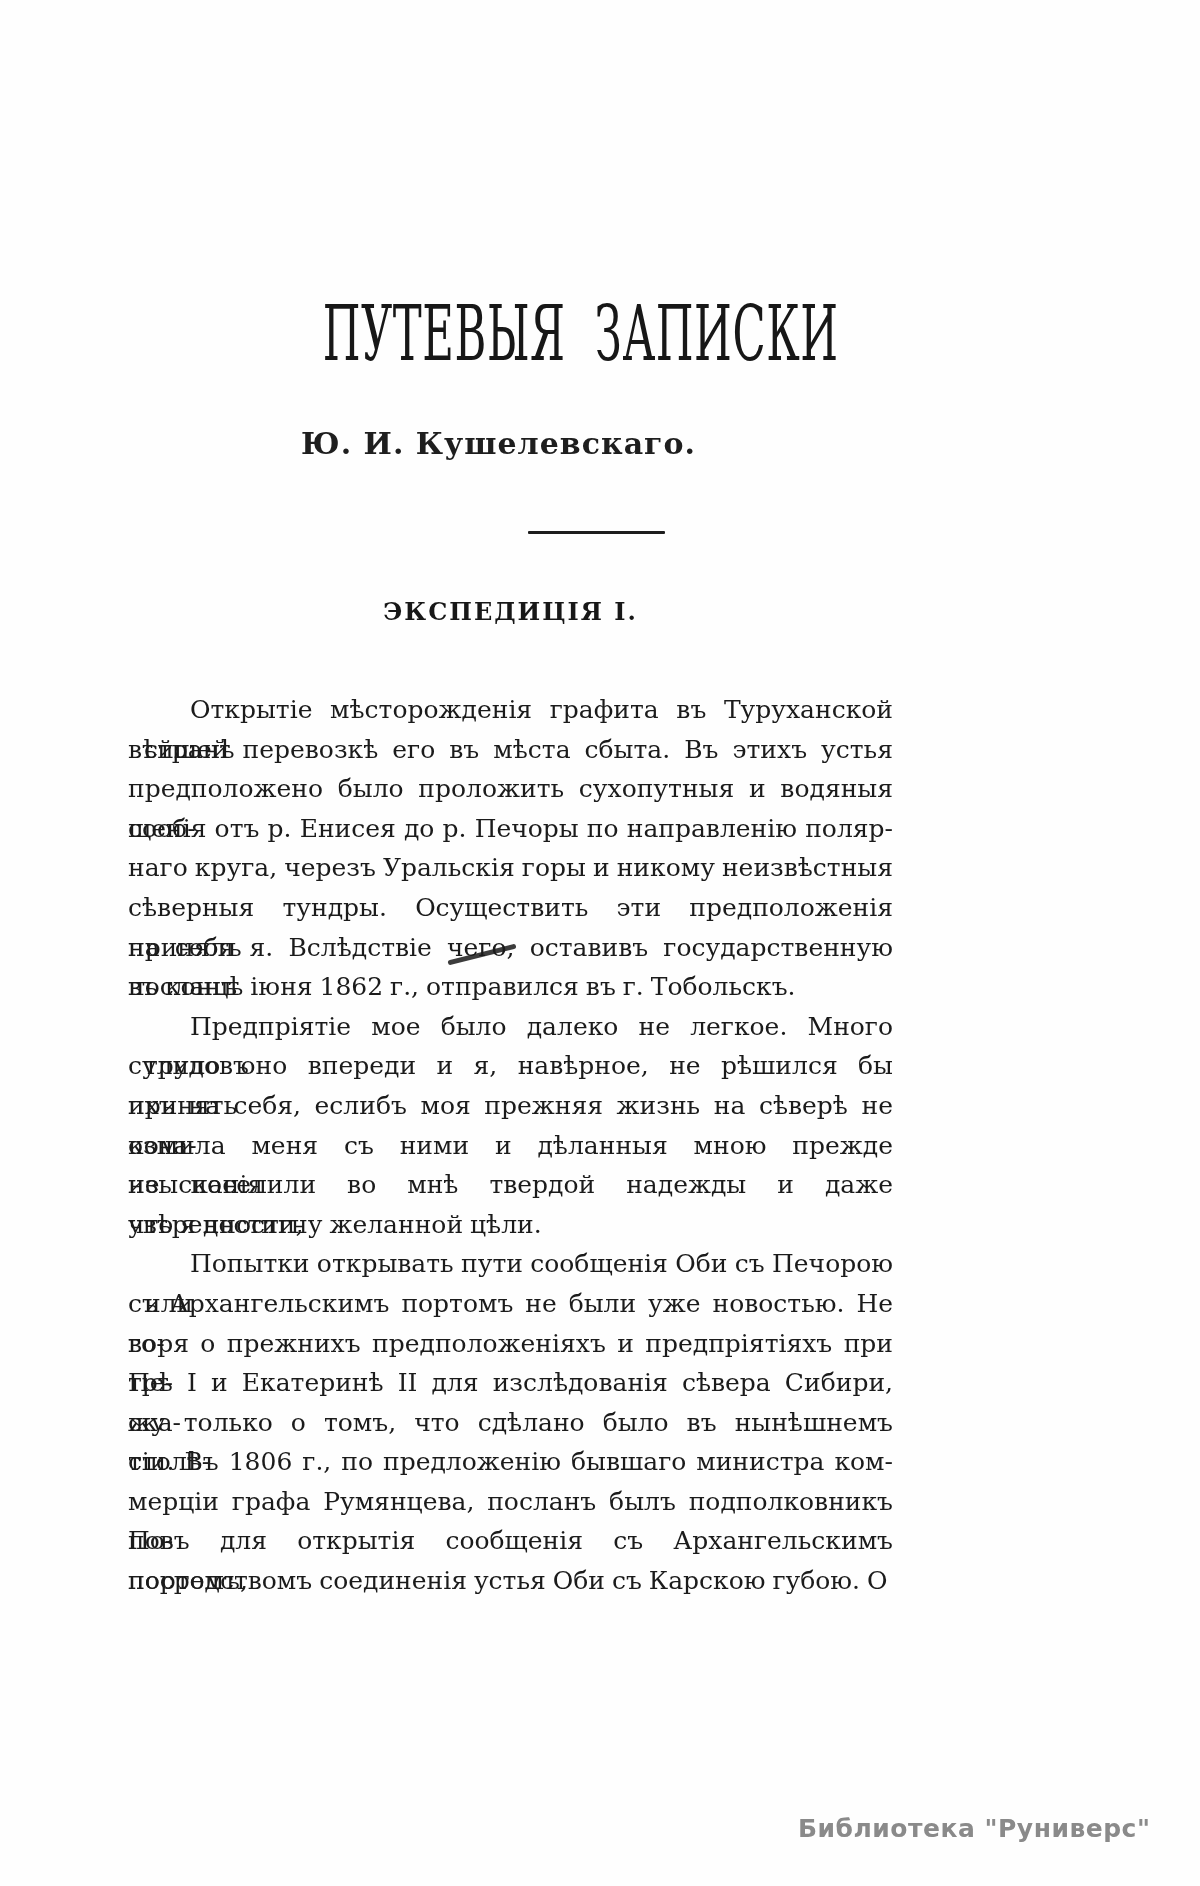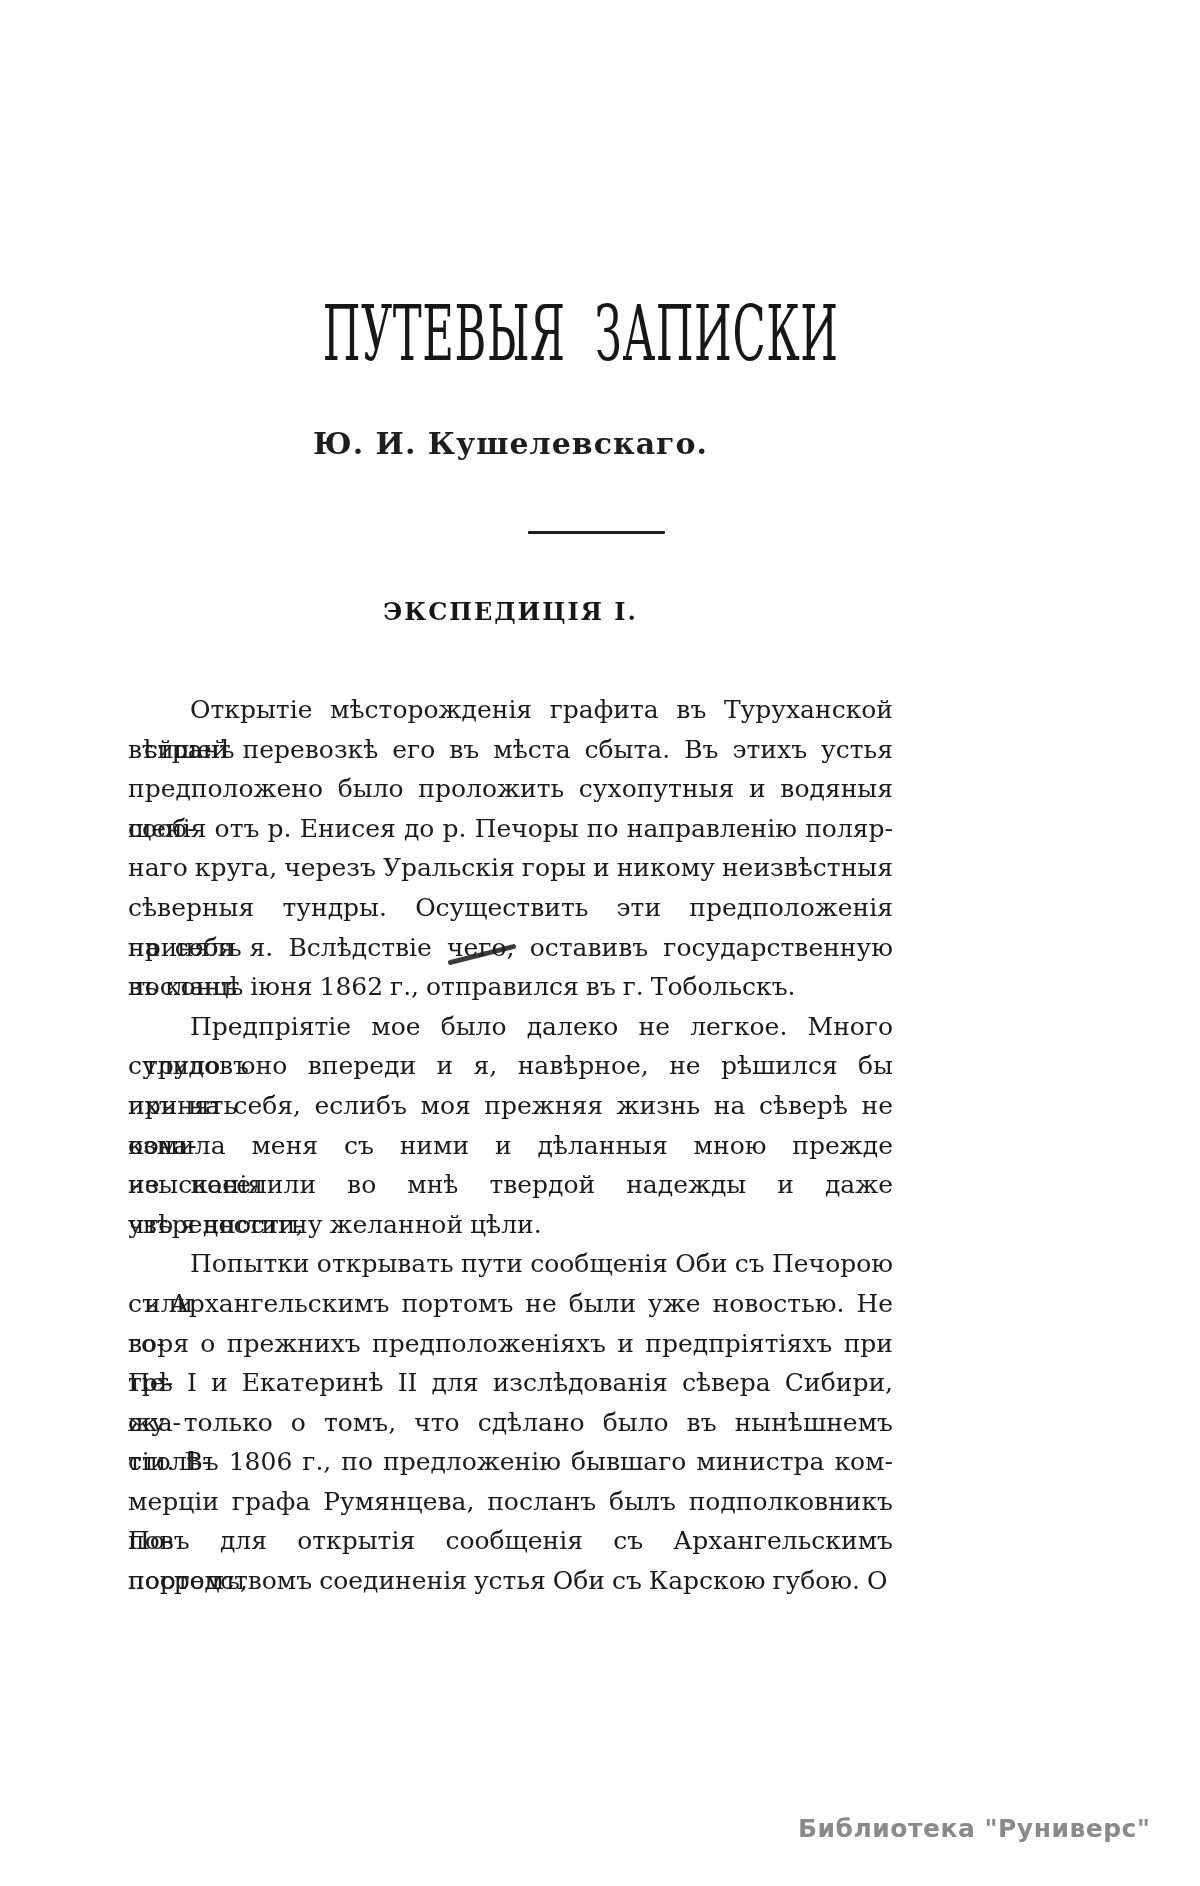--- a/index.html
+++ b/index.html
@@ -27,21 +27,21 @@
     line-height:1;
     font-weight:normal;
     letter-spacing:1px;
     word-spacing:26px;
     transform:scaleX(0.57);
     transform-origin:center;
     color:#171717;
   }
   .author {
     position:absolute;
-    top:426px; left:128px; width:765px;
+    top:426px; left:116px; width:765px;
     text-align:center;
     font-size:30px;
     font-weight:bold;
     letter-spacing:1px;
     color:#1e1e1e;
   }
   .rule {
     position:absolute;
     top:531px; left:528px;
     width:137px; height:3px;

